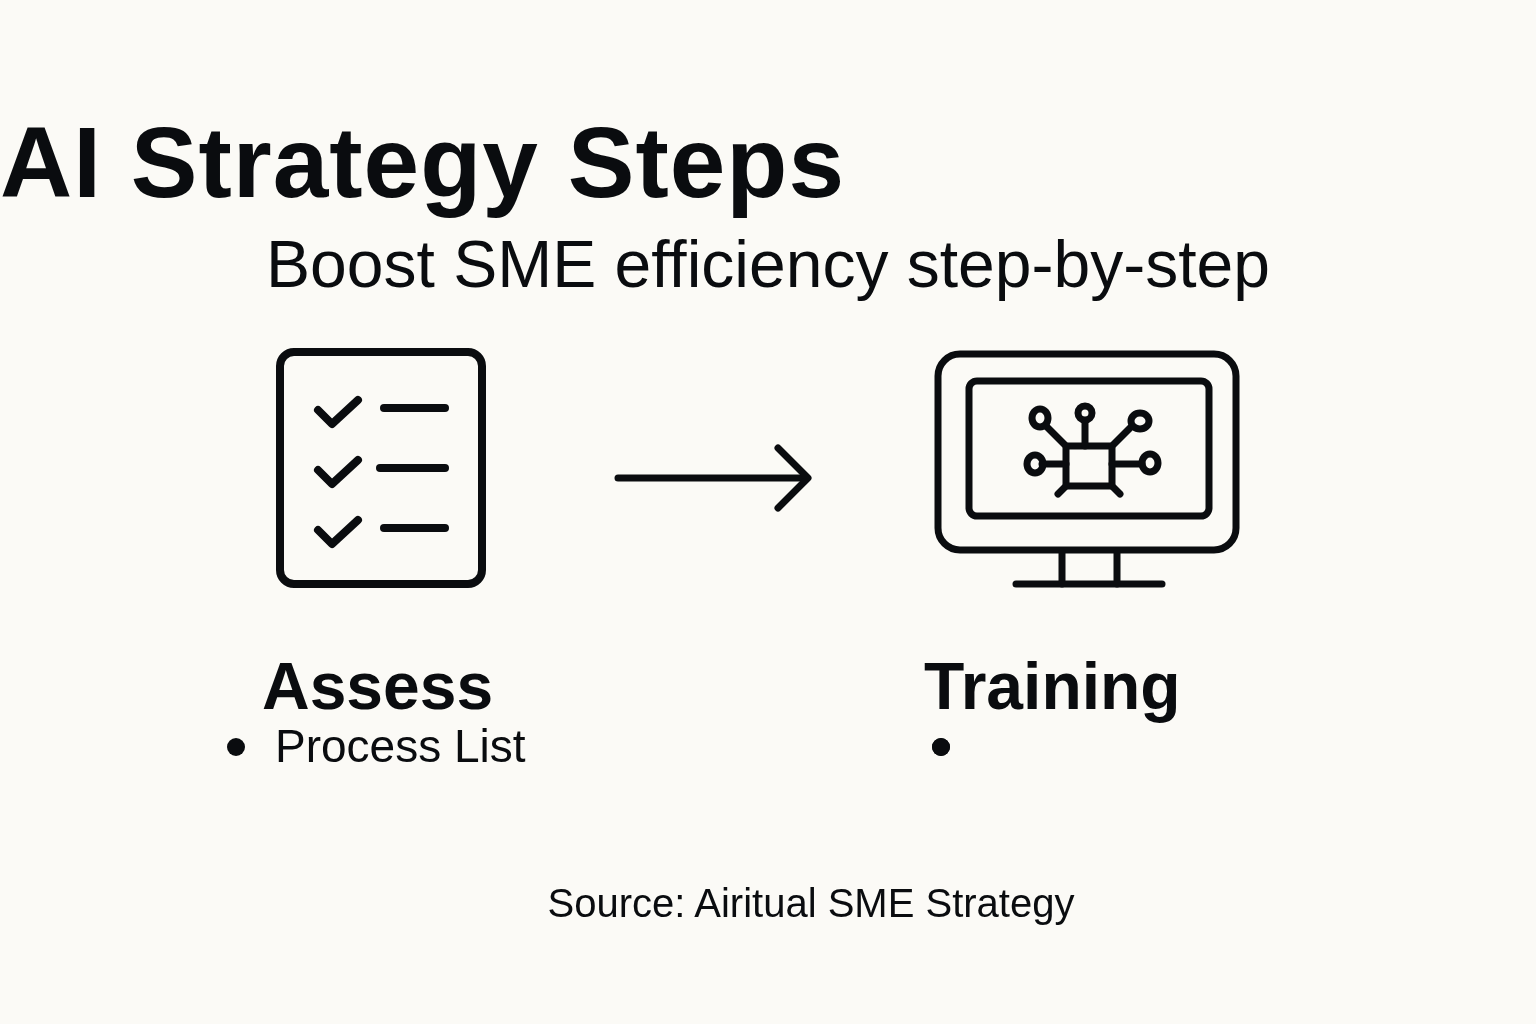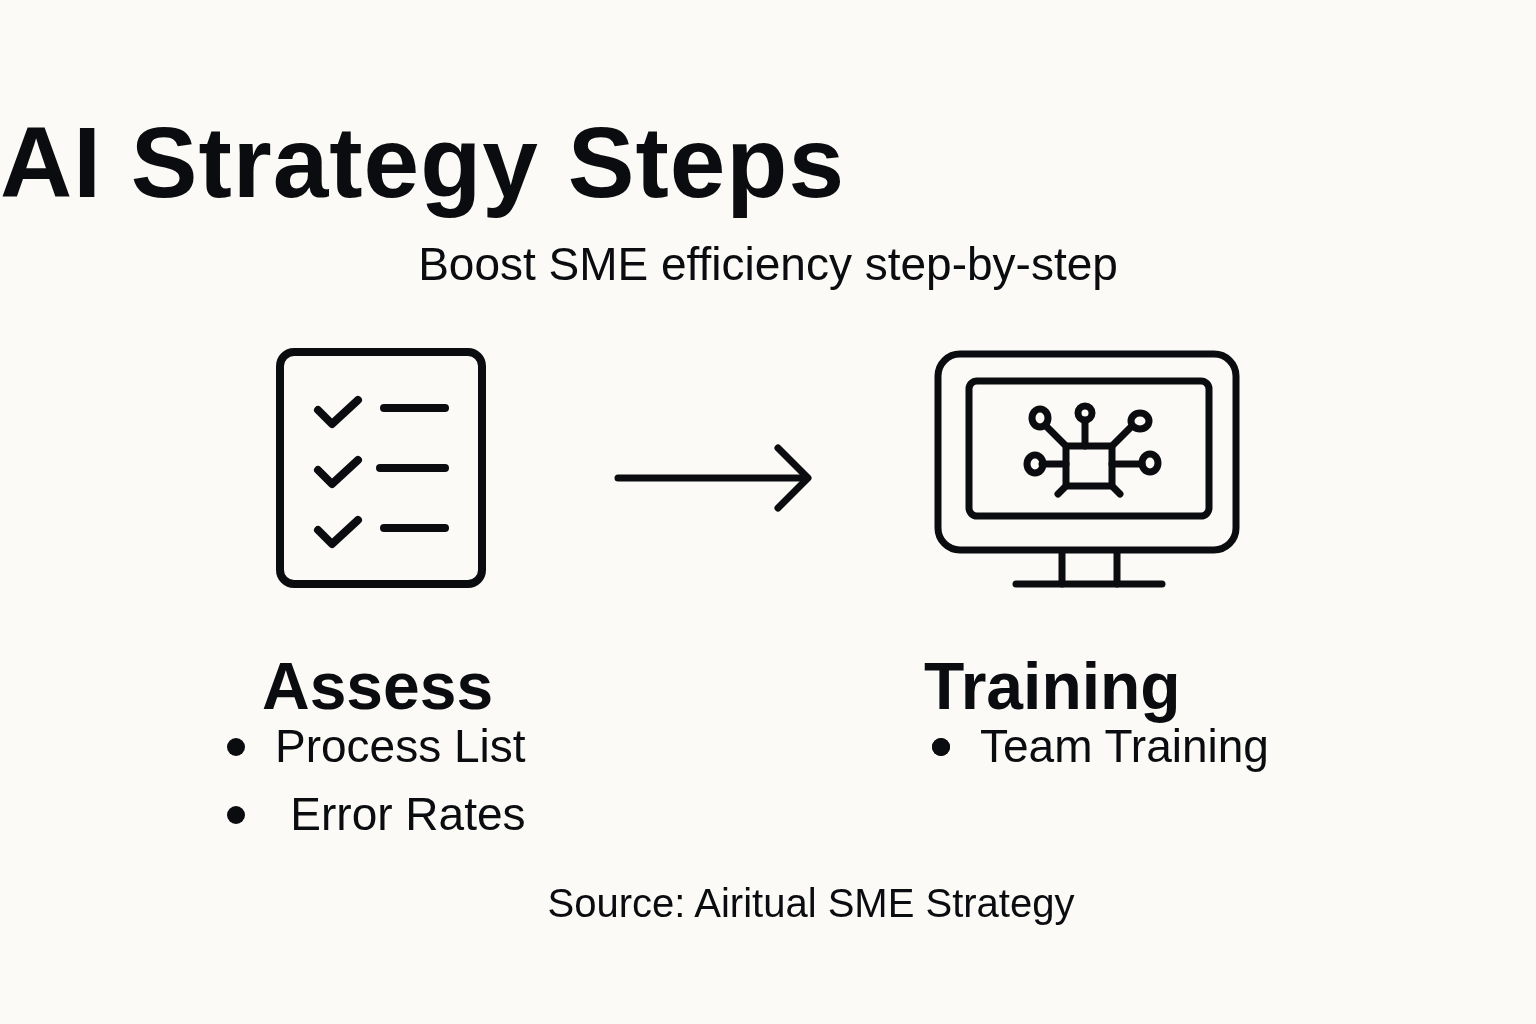--- a/index.html
+++ b/index.html
@@ -22,21 +22,21 @@
       text-align: left;
       font-size: 100px;
       font-weight: 700;
       line-height: 120px;
       letter-spacing: 1px;
     }
     .subtitle {
       left: 0; width: 1536px;
       top: 232px;
       text-align: center;
-      font-size: 46px;
+      font-size: 66px;
       font-weight: 400;
       line-height: 64px;
     }
     .icon svg { display: block; }
     .step-title {
       font-size: 66px;
       font-weight: 700;
       line-height: 80px;
       white-space: nowrap;
       margin-top: 28px;
@@ -92,24 +92,20 @@
   </svg>
 </div>
 
 <div class="abs step-title" style="left:262px; top:618px;">Assess</div>
 
 <ul class="abs bullets" style="left:227px; top:712px;">
   <li>
     <span class="dot"></span>
     <span>Process List</span>
   </li>
-  <li>
-    <span class="dot"></span>
-    <span>Error Rates</span>
-  </li>
 </ul>
 
 <div class="abs icon" style="left:608px; top:436px;">
   <svg width="212" height="84" viewBox="0 0 212 84">
     <g fill="none" stroke="#0a0c0f" stroke-width="7" stroke-linecap="round" stroke-linejoin="round">
       <line x1="10" y1="42" x2="198" y2="42"></line>
       <polyline points="170,12 200,42 170,72"></polyline>
     </g>
   </svg>
 </div>
@@ -150,17 +146,16 @@
 </div>
 
 <div class="abs step-title" style="left:924px; top:618px;">Training</div>
 
 <ul class="abs bullets" style="left:932px; top:712px;">
   <li>
     <span class="dot"></span>
   </li>
   <li>
     <span class="dot"></span>
-    <span>Team Training</span>
   </li>
 </ul>
 
 <div class="abs source">Source: Airitual SME Strategy</div>
 
 </body></html>

